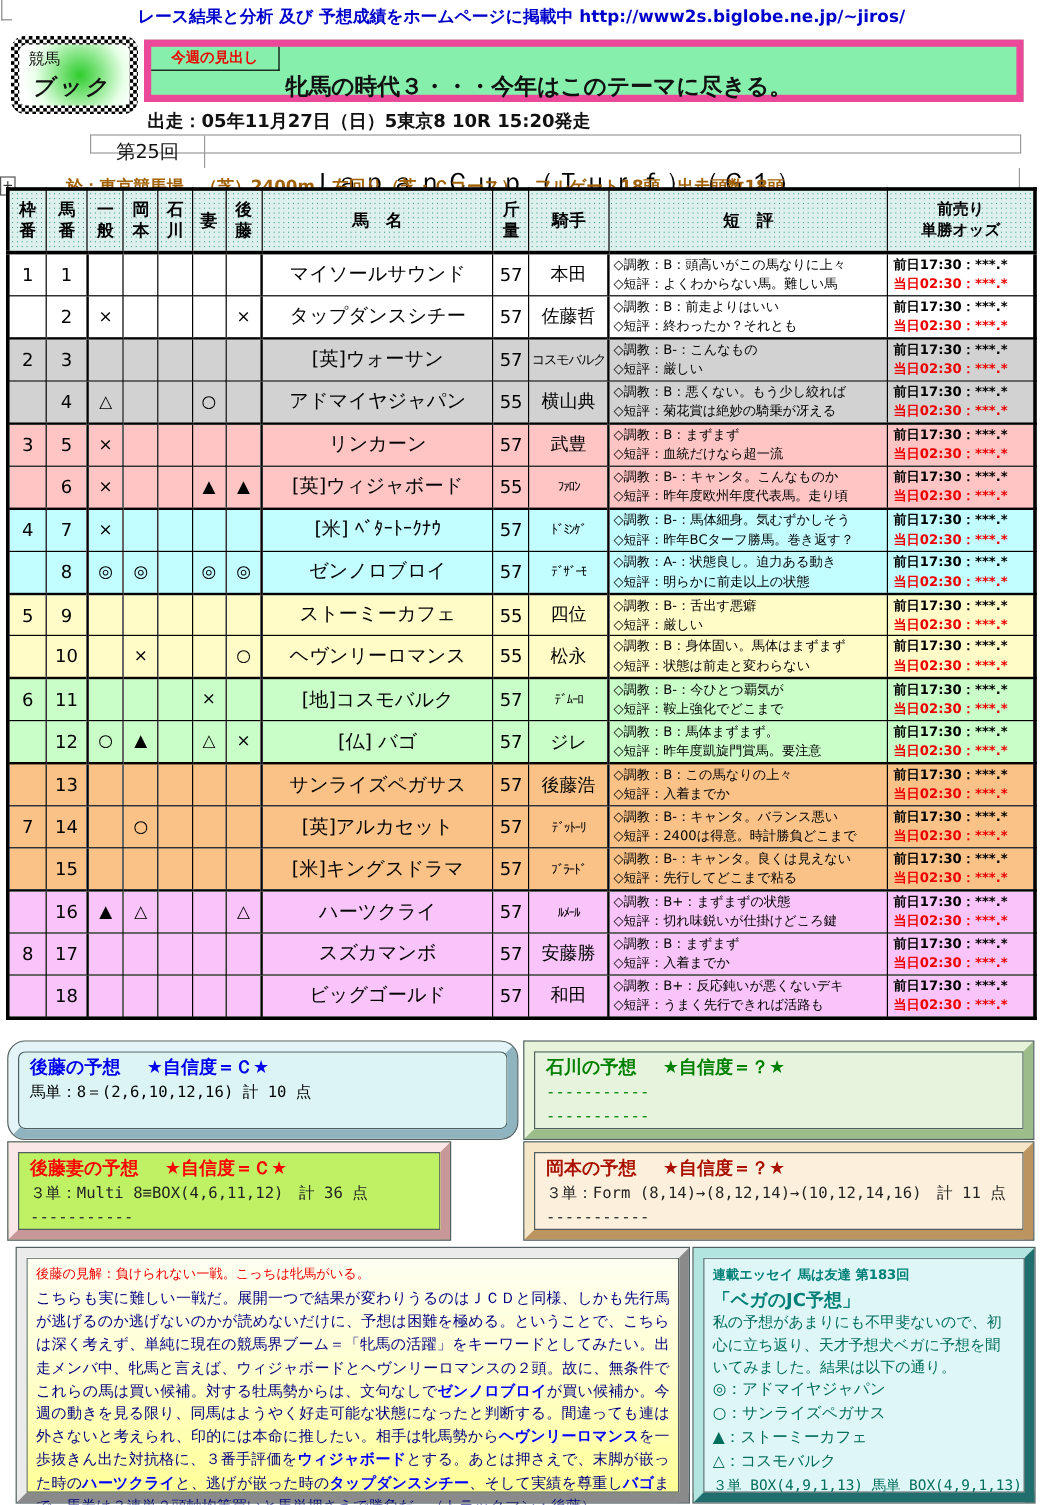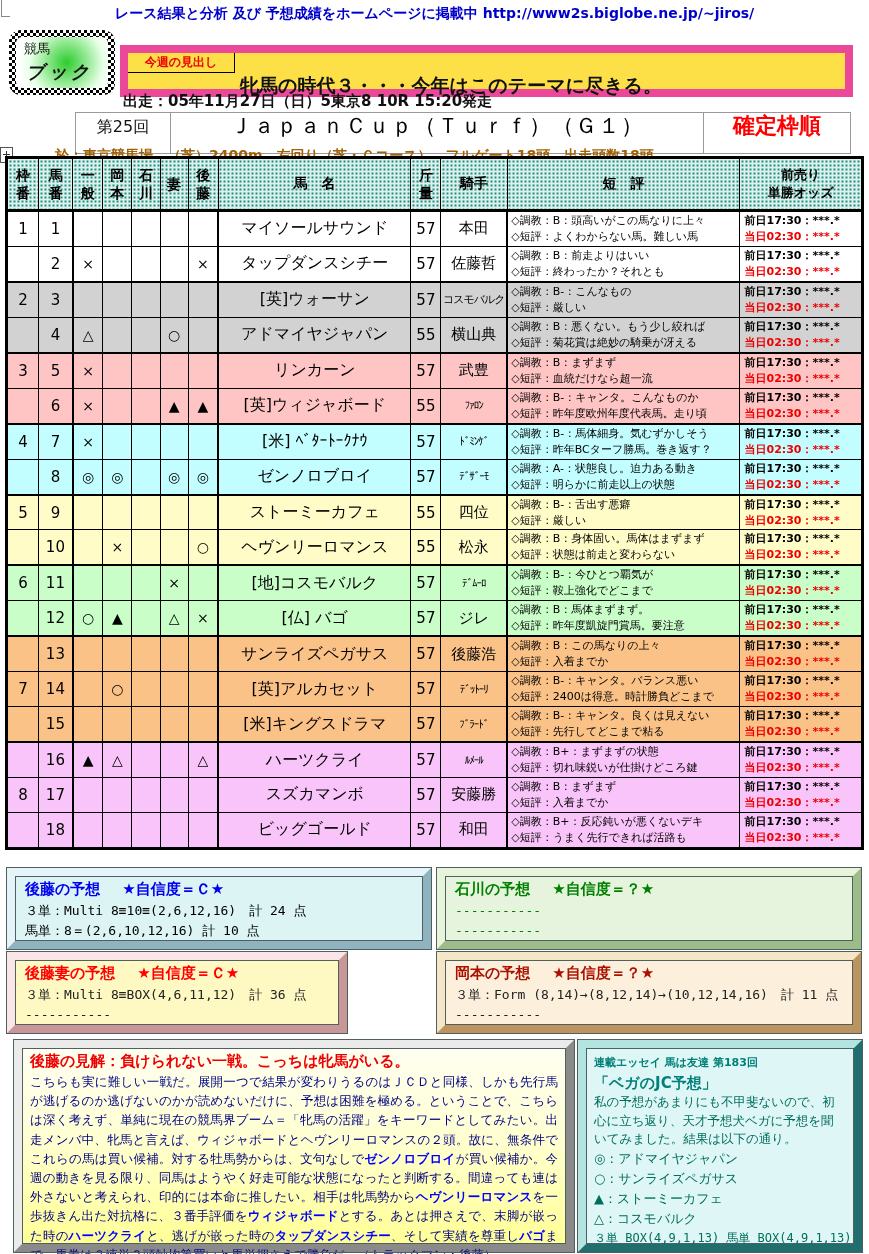--- a/index.html
+++ b/index.html
@@ -13,27 +13,27 @@
   .top-link{position:absolute;left:0;top:5px;width:100%;text-align:center;
             color:#0000cc;font-weight:bold;font-size:14px;}
   
   .logo{position:absolute;left:9px;top:30px;width:106px;height:65px;border-radius:12px;
         background:repeating-conic-gradient(#000 0% 25%, #fff 0% 50%);background-size:6px 6px;padding:0;}
   .logo-inner{position:absolute;left:7px;top:7px;right:7px;bottom:7px;border-radius:6px;
         background:radial-gradient(circle at 55% 50%, #2ecc2e 0%, #8fe88f 35%, #e8ffe8 65%, #ffffff 85%);}
   .logo-l1{position:absolute;left:8px;top:3px;font-size:13px;color:#111;}
   .logo-l2{position:absolute;left:10px;bottom:4px;font-size:18px;font-weight:bold;font-style:italic;letter-spacing:4px;color:#111;}
   
-  .headline-box{position:absolute;left:120px;top:33px;width:733px;height:52px;border:8px solid #ec4899;background:#fde047;box-sizing:border-box;margin-top:12px;}
+  .headline-box{position:absolute;left:120px;top:33px;width:733px;height:52px;border:6px solid #ec4899;background:#86efac;box-sizing:border-box;}
   .headline-label{position:absolute;left:0;top:0;width:106px;height:19px;border-right:1px solid #000;border-bottom:1px solid #000;
                   color:#ee0000;font-weight:bold;font-size:12px;line-height:19px;text-align:center;}
   .headline-text{position:absolute;left:112px;top:20px;font-size:19px;font-weight:bold;color:#111;}
   .race-info{position:absolute;left:123px;top:92px;font-size:15px;font-weight:bold;color:#111;}
   
-  .title-strip{position:absolute;left:75px;top:112px;width:776px;height:42px;display:flex;border:1px solid #9a9a9a;box-sizing:border-box;}
+  .title-strip{position:absolute;left:75px;top:112px;width:776px;height:16px;display:flex;border:1px solid #9a9a9a;box-sizing:border-box;flex-direction:column;}
   .ts-round{width:94px;border-right:1px solid #9a9a9a;font-size:16px;line-height:27px;text-align:center;color:#111;}
   .ts-title{flex:1;border-right:1px solid #9a9a9a;font-size:22px;line-height:26px;text-align:center;letter-spacing:1px;color:#000;}
   .ts-kakutei{width:146px;font-size:22px;line-height:26px;text-align:center;font-weight:bold;color:#ff0000;}
   .course-line{position:absolute;left:55px;top:147px;font-size:14px;font-weight:bold;color:#a16207;}
   
   #race-table{position:absolute;left:5px;top:156px;width:859px;height:694px;border-collapse:collapse;table-layout:fixed;border:3px solid #000;}
   #race-table th{border:1px solid #000;border-bottom:3px solid #000;height:50px;padding:0;
       background-color:#ddf0ec;
       background-image:radial-gradient(#1f8e82 26%, rgba(0,0,0,0) 28%);background-size:4px 4px;
       font-size:14px;font-weight:bold;color:#000;text-align:center;vertical-align:middle;}
@@ -49,32 +49,32 @@
   .c-name{font-size:16px;border-left-width:2px !important;}
   .c-weight{font-size:15px;}
   .c-jockey{font-size:15px;}
   .jk-small{font-size:11px;letter-spacing:-1px;}
   .c-tanpyo{border-left-width:2px !important;}
   .c-tanpyo div{font-size:11px;line-height:16px;text-align:left;padding-left:3px;white-space:nowrap;}
   .c-odds div{font-size:11px;font-weight:bold;line-height:16px;text-align:left;padding-left:4px;white-space:nowrap;}
   .odds-pre{color:#000;} .odds-day{color:#ee0000;}
   
   .frame{position:absolute;border-width:8px;border-style:solid;outline:1px solid #506060;box-shadow:inset 0 0 0 1px #506060;box-sizing:border-box;}
-  .pb0{left:7px;top:868px;width:424px;height:81px;border-color:#e4f4f8 #8fb4c0 #8fb4c0 #e4f4f8;background:#dcf4f4;}
+  .pb0{left:7px;top:868px;width:424px;height:81px;border-color:#e4f4f8 #8fb4c0 #8fb4c0 #e4f4f8;background:#dcf4f4;border-radius:14px;}
   .pb1{left:437px;top:868px;width:424px;height:81px;border-color:#e8f4da #9cbc8a #9cbc8a #e8f4da;background:#e7f4dd;}
-  .pb2{left:7px;top:952px;width:340px;height:81px;border-color:#fae6e6 #c89898 #c89898 #fae6e6;background:#fef9c3;}
+  .pb2{left:7px;top:952px;width:368px;height:81px;border-color:#fae6e6 #c89898 #c89898 #fae6e6;background:#bef264;}
   .pb3{left:437px;top:952px;width:424px;height:81px;border-color:#f6e6c8 #bc9460 #bc9460 #f6e6c8;background:#fcf0dc;}
   .pred-inner{padding:4px 10px;}
   .pred-title{font-size:15px;font-weight:bold;margin-bottom:2px;}
   .pt-conf{margin-left:22px;}
   .pred-lines div{font-family:"DejaVu Sans Mono",monospace;font-size:13px;line-height:20px;white-space:nowrap;}
   .kenkai-frame{left:14px;top:1040px;width:560px;height:212px;border-color:#ebebeb #8a8a8a #8a8a8a #ebebeb;
       background:linear-gradient(180deg,#fffff2 0%,#ffffd2 45%,#ffff96 100%);}
   .kenkai-inner{padding:3px 8px;}
-  .kenkai-title{font-size:15px;font-weight:bold;color:#ee0000;line-height:21px;}
+  .kenkai-title{font-size:11px;font-weight:normal;color:#ee0000;line-height:21px;}
   .kenkai-body{font-size:12.5px;color:#000080;line-height:19.2px;text-align:justify;}
   .kenkai-body .hl{color:#0000ff;font-weight:bold;}
   .essay-frame{left:578px;top:1040px;width:284px;height:212px;border-color:#b2e4e0 #216e6e #216e6e #b2e4e0;background:#def6f6;}
   .essay-inner{padding:4px 8px;}
   .essay-title{font-size:11px;font-weight:bold;color:#008078;line-height:21px;}
   .essay-title2{font-size:15px;font-weight:bold;color:#008078;line-height:20px;}
   .essay-body{font-size:12.5px;color:#006e5c;line-height:18.5px;}
   .essay-picks div{font-size:13px;color:#006e5c;line-height:20px;}
   .essay-bets{font-family:"DejaVu Sans Mono",monospace;font-size:12px;color:#006e5c;line-height:19px;white-space:nowrap;}
 </style>
@@ -529,21 +529,20 @@
         </tr>
       </tbody>
   </table>
 
   <div class="frame pb0">
     <div class="pred-inner">
       <div class="pred-title" style="color: rgb(0, 0, 238);">
         <span class="pt-name">後藤の予想</span><span class="pt-conf">★自信度＝Ｃ★</span>
       </div>
       <div class="pred-lines" style="color: rgb(0, 0, 0);">
-          <div>３単：Multi 8≡10≡(2,6,12,16)　計 24 点</div>
           <div>馬単：8＝(2,6,10,12,16) 計 10 点</div>
         </div>
     </div>
   </div>
   <div class="frame pb1">
     <div class="pred-inner">
       <div class="pred-title" style="color: rgb(0, 128, 0);">
         <span class="pt-name">石川の予想</span><span class="pt-conf">★自信度＝？★</span>
       </div>
       <div class="pred-lines" style="color: rgb(0, 128, 0);">

